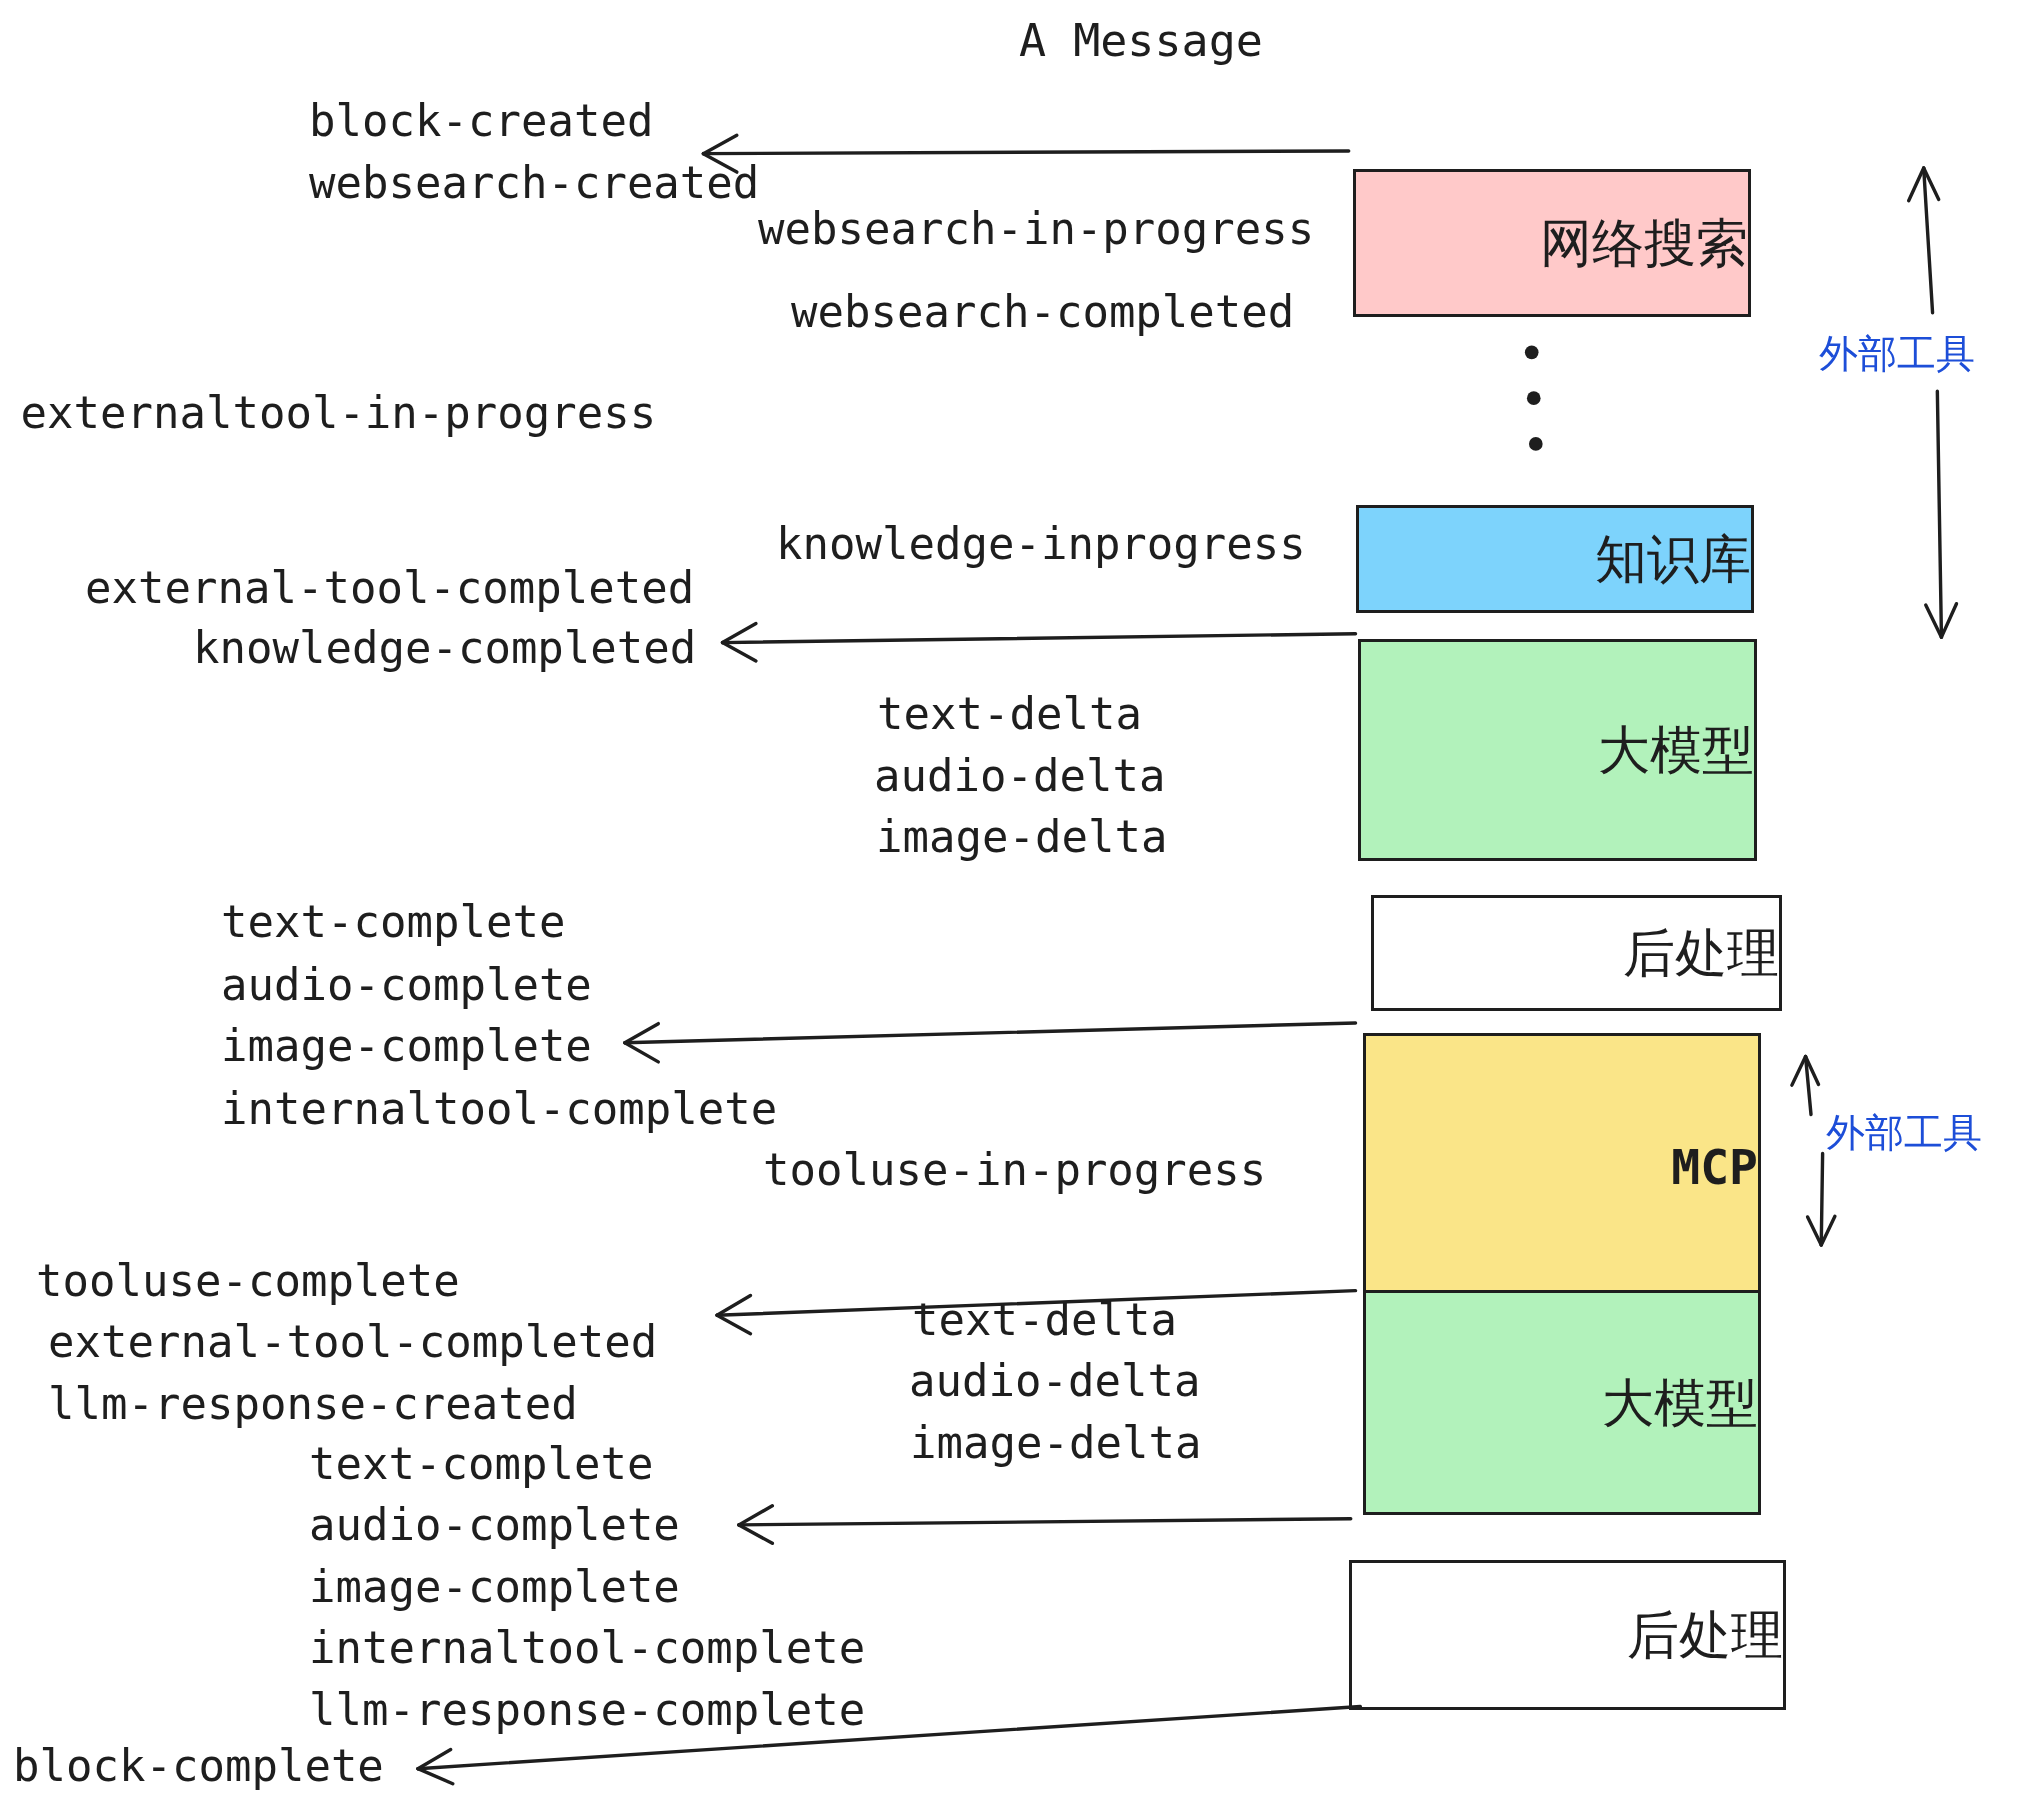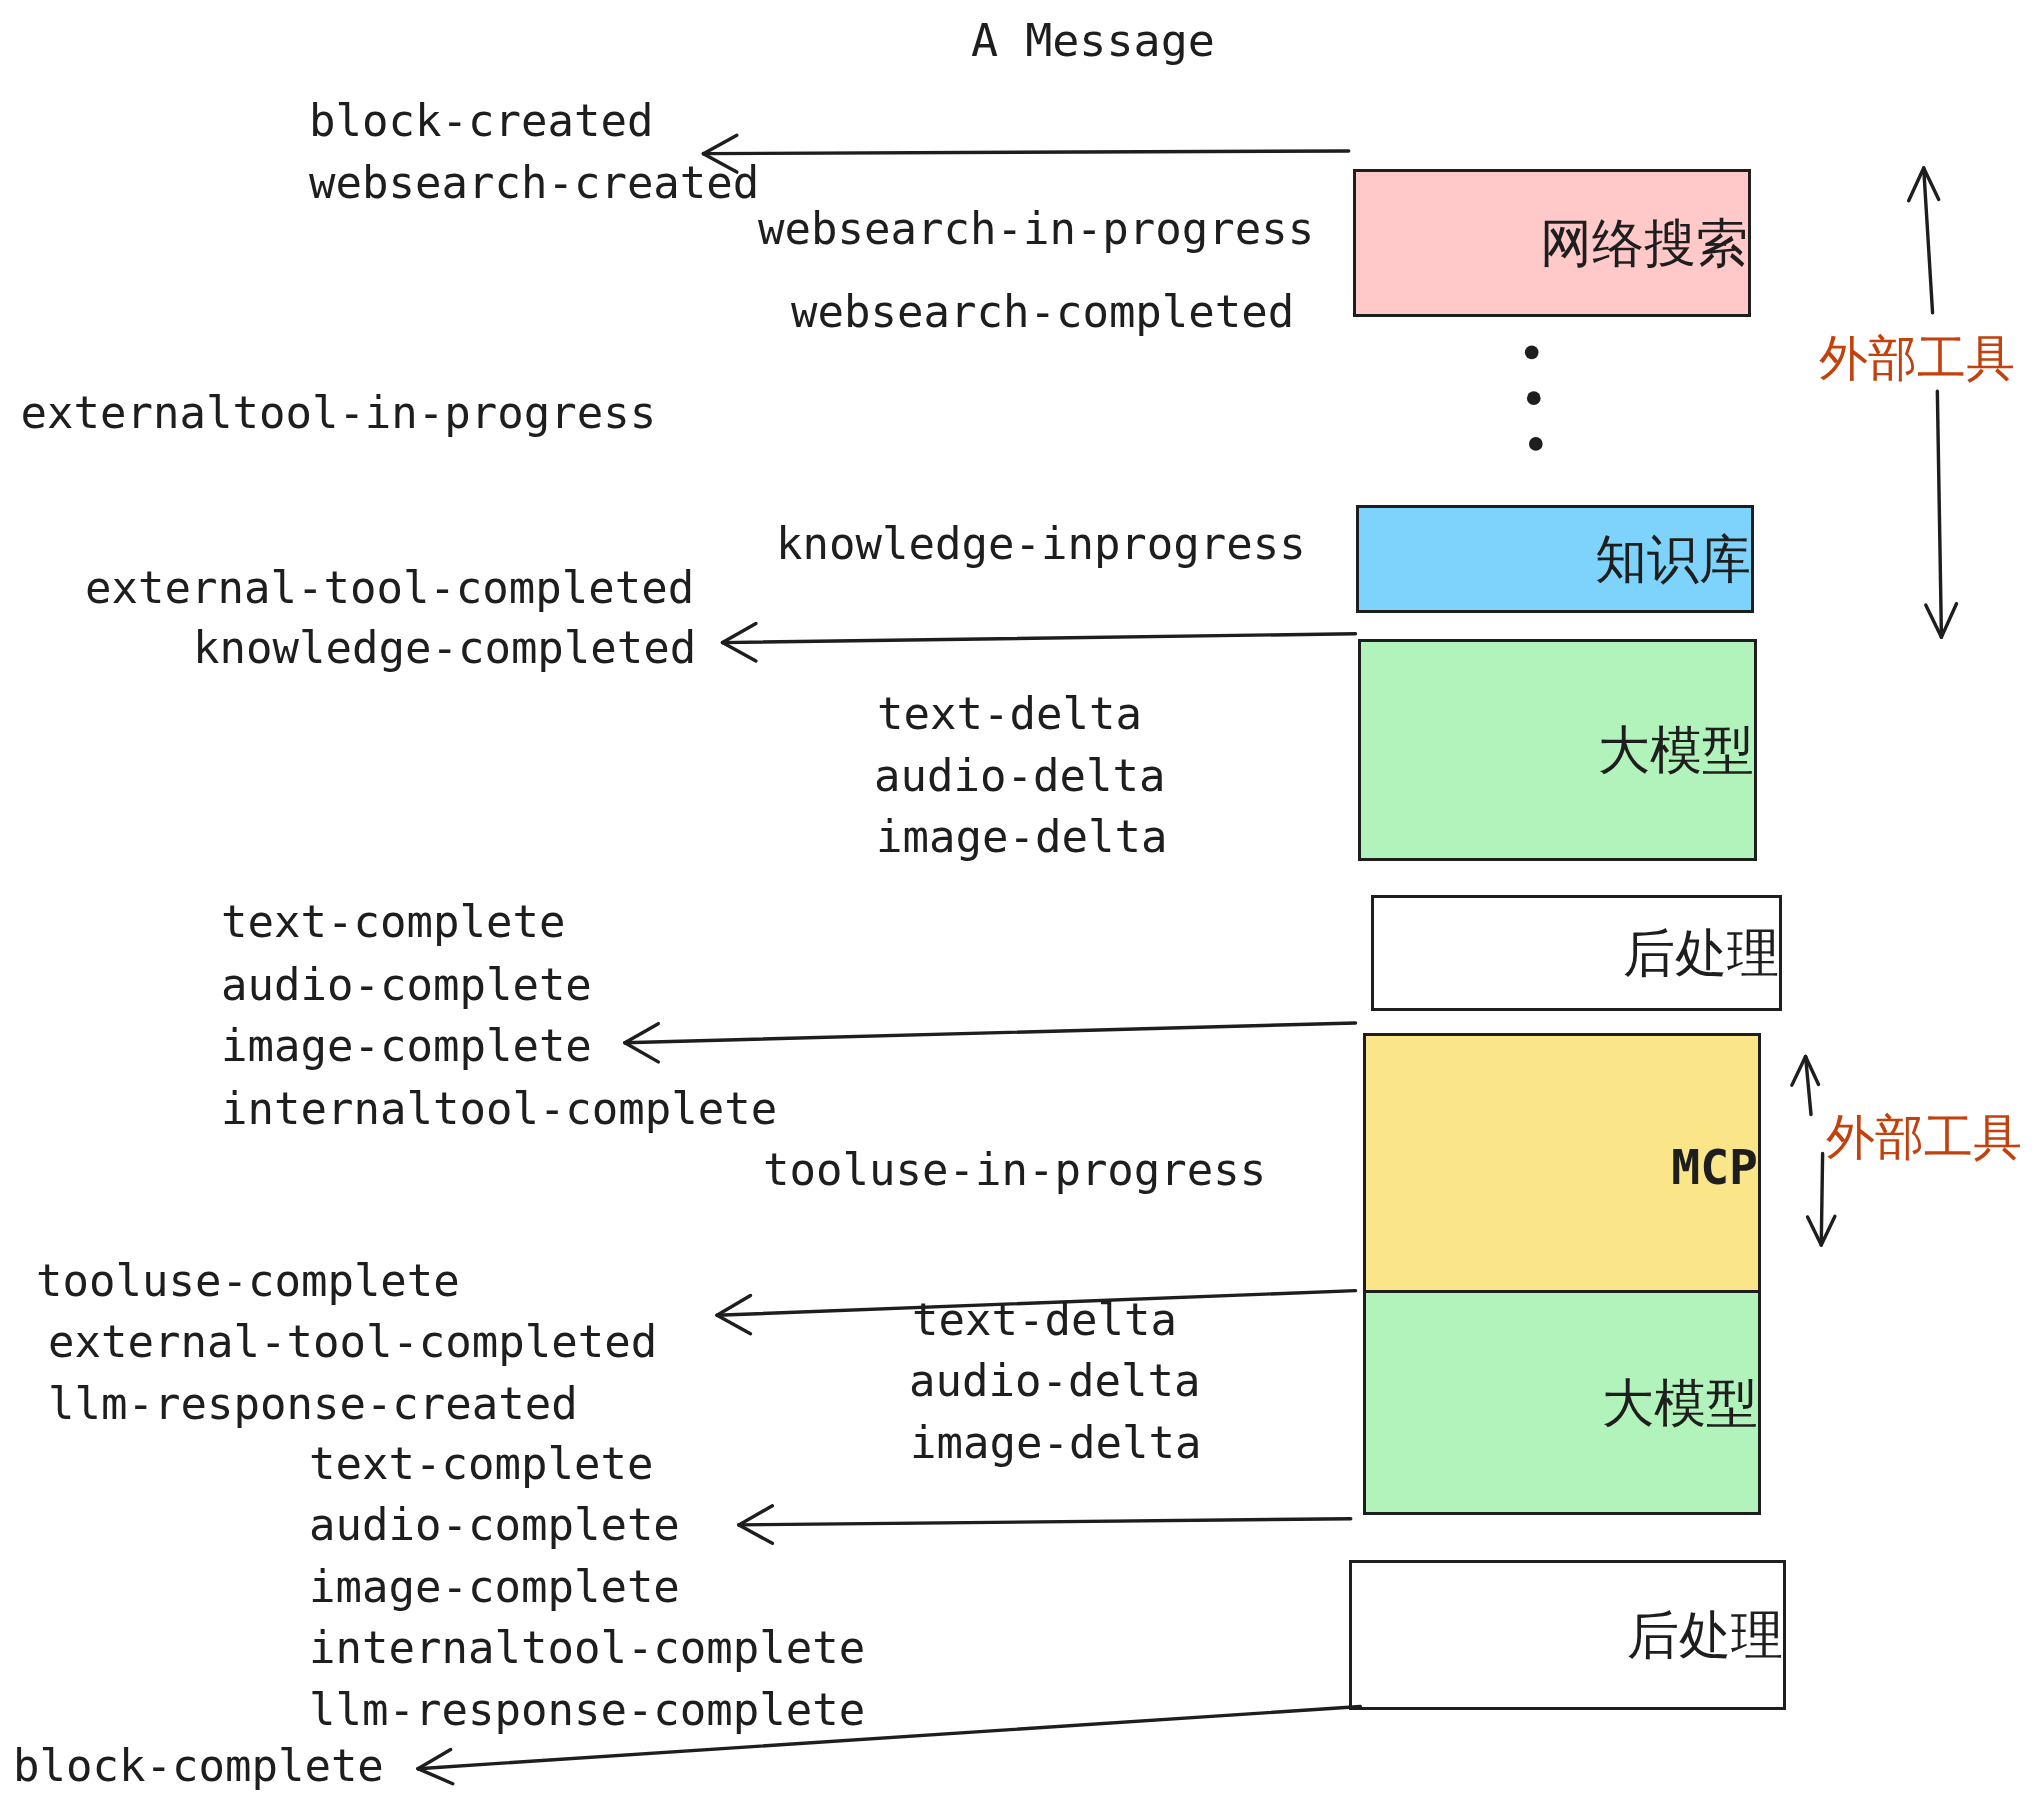--- a/index.html
+++ b/index.html
@@ -1,29 +1,29 @@
 <!DOCTYPE html>
 <html style="font-size:11px"><head>
 <meta charset="utf-8">
 <style>
   html,body{margin:0;padding:0;background:#ffffff;}
   #canvas{position:relative;width:2035px;height:1796px;background:#ffffff;overflow:hidden;
           font-family:"DejaVu Sans Mono", monospace;color:#1e1e1e;}
   .evt{position:absolute;font-family:"DejaVu Sans Mono", monospace;font-size:44px;
        line-height:1;white-space:nowrap;color:#1e1e1e;}
   .title{position:absolute;font-family:"DejaVu Sans Mono", monospace;font-size:45px;
-         line-height:1;white-space:nowrap;color:#1e1e1e;}
+         line-height:1;white-space:nowrap;color:#1e1e1e;margin-left:48px;}
   .box{position:absolute;border:3.4px solid #1e1e1e;display:flex;align-items:center;justify-content:flex-end;
        box-sizing:border-box;background:#ffffff;}
   .box .cn{font-family:"DejaVu Sans","Liberation Sans",sans-serif;font-size:52px;color:#1e1e1e;
            line-height:1;white-space:nowrap;}
   .box .mono{font-family:"DejaVu Sans Mono", monospace;font-size:48px;font-weight:bold;
              color:#1e1e1e;line-height:1;white-space:nowrap;}
-  .side-label{position:absolute;font-family:"DejaVu Sans","Liberation Sans",sans-serif;font-size:49px;
-              color:#c2410c;line-height:1;white-space:nowrap;}
+  .side-label{position:absolute;font-family:"DejaVu Sans","Liberation Sans",sans-serif;font-size:39px;
+              color:#1d4ed8;line-height:1;white-space:nowrap;}
   svg.overlay{position:absolute;left:0;top:0;width:2035px;height:1796px;pointer-events:none;}
   svg .ln{stroke:#1e1e1e;stroke-width:5;fill:none;stroke-linecap:round;}
   svg .dot{fill:#1e1e1e;stroke:none;}
 </style>
 </head>
 <body>
 
 <div id="canvas">
 
   <div class="title" style="left:971px;top:18.4px;">A Message</div>

